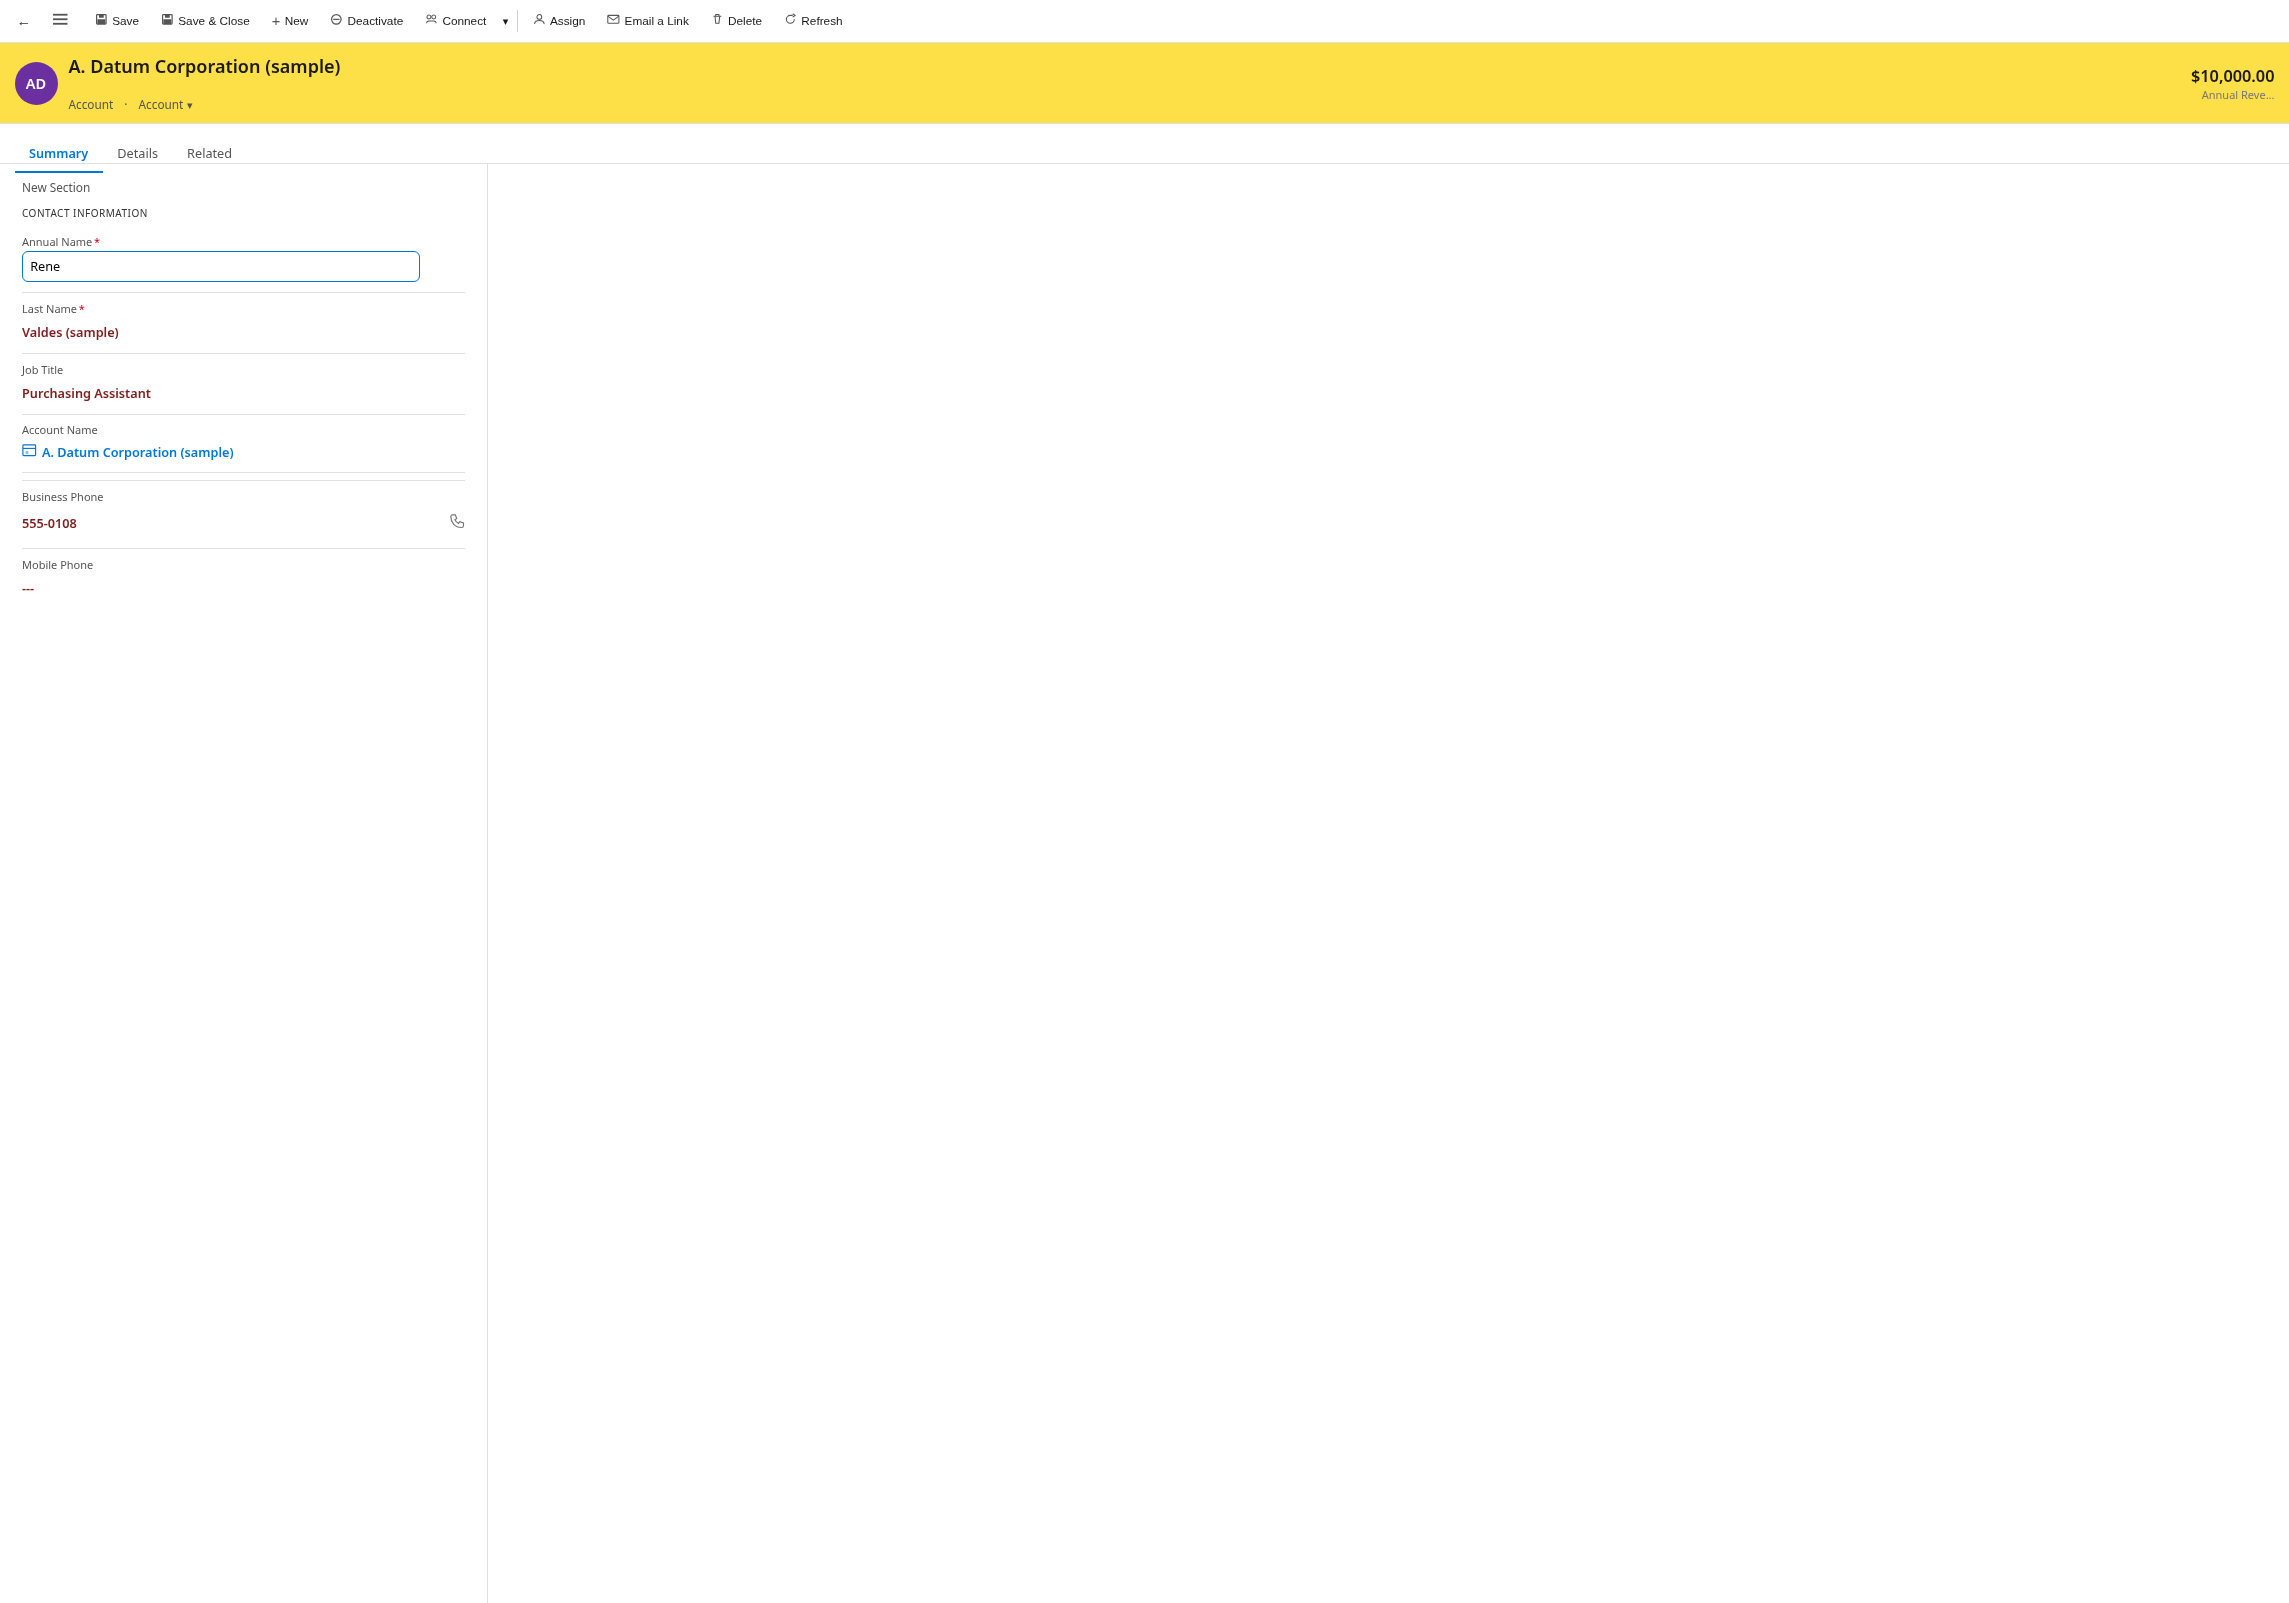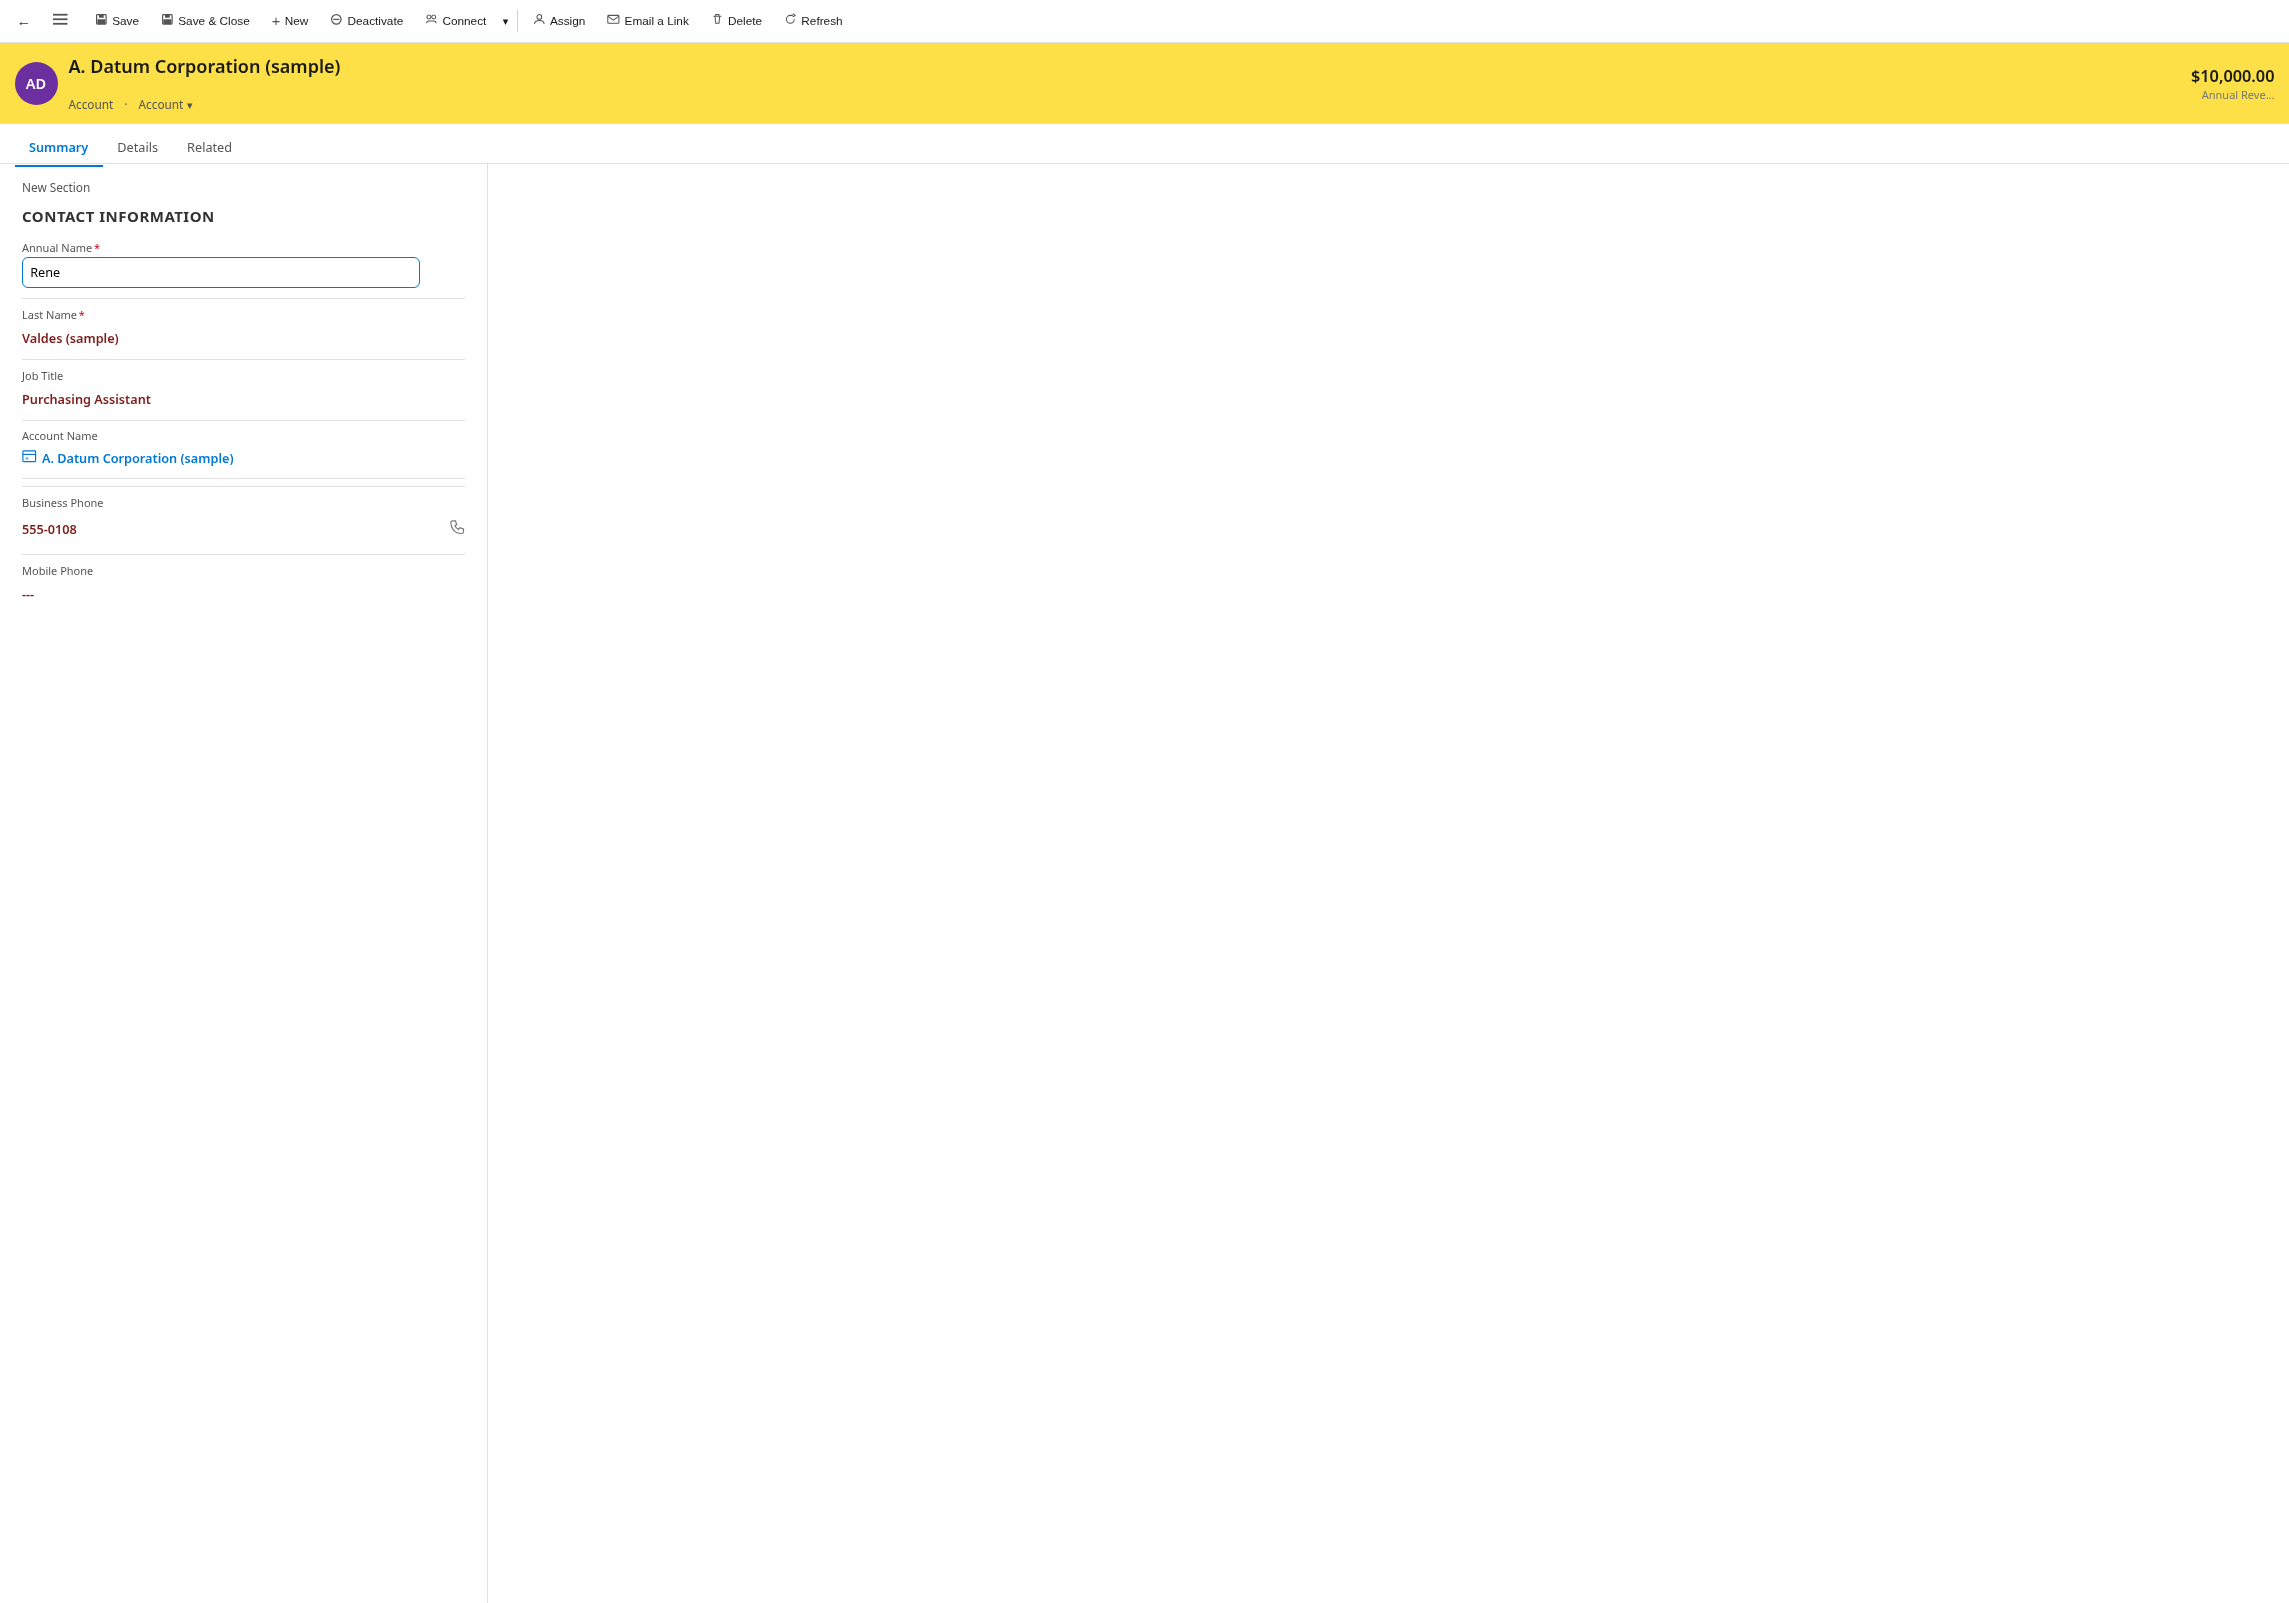--- a/index.html
+++ b/index.html
@@ -140,21 +140,21 @@
     .tab {
       padding: 0 14.5px;
       height: 100%;
       display: flex;
       align-items: center;
       cursor: pointer;
       font-size: 12.7px;
       color: #555;
       border-bottom: 2.7px solid transparent;
       position: relative;
-      top: 4px;
+      top: 10px;
     }
     .tab.active {
       color: #0078d4;
       border-bottom: 2.7px solid #0078d4;
       font-weight: 600;
     }
 
     
     .main-content {
       display: flex;
@@ -174,22 +174,22 @@
       background: #fff;
     }
 
     
     .section-label {
       font-size: 11.8px;
       color: #555;
       margin-bottom: 11px;
     }
     .section-title {
-      font-size: 15px;
-      font-weight: 700;
+      font-size: 10px;
+      font-weight: 400;
       letter-spacing: 0.5px;
       color: #333;
       margin-bottom: 14.5px;
       text-transform: uppercase;
     }
 
     
     .field-group {
       margin-bottom: 3.6px;
     }

